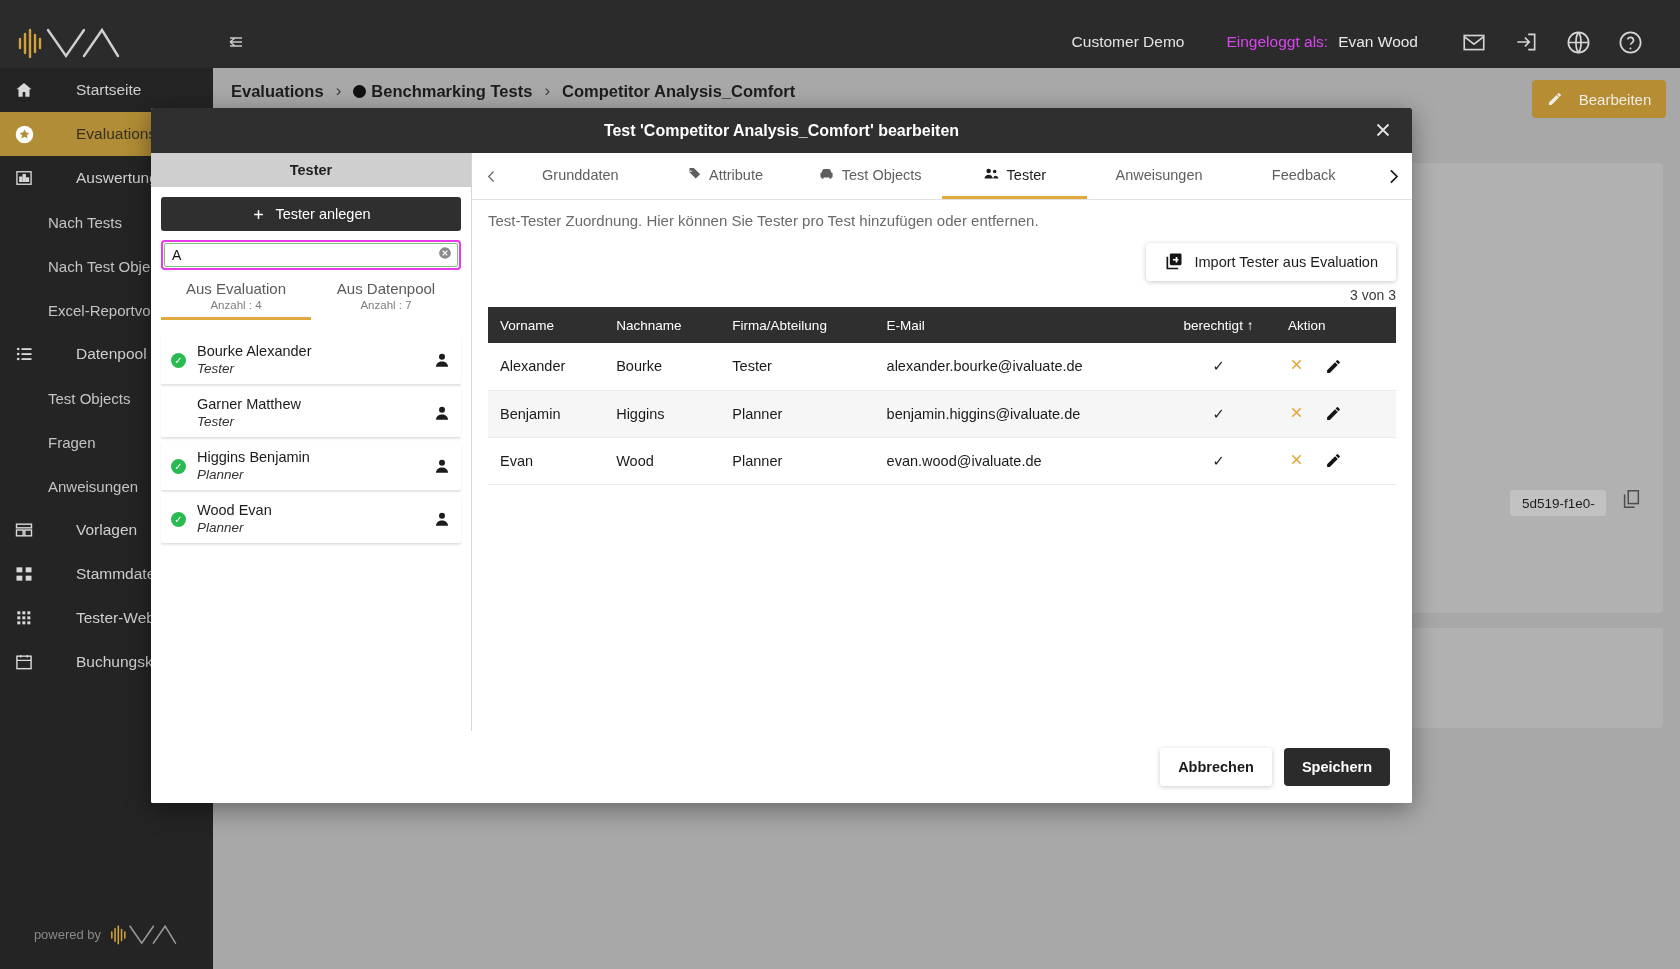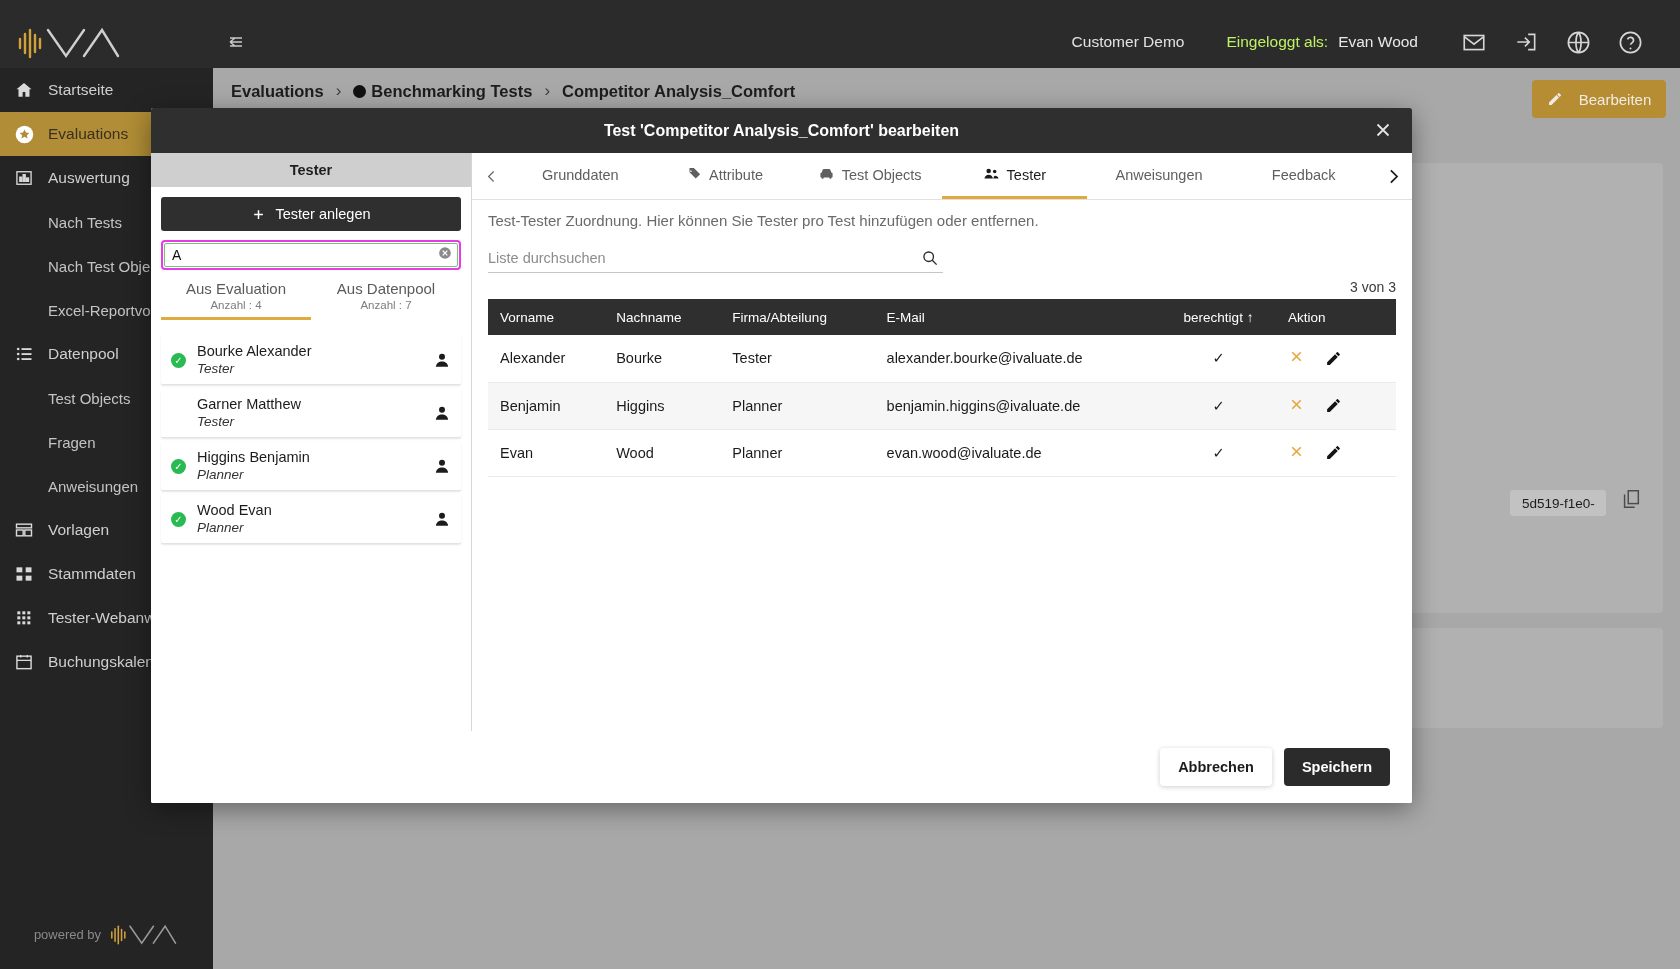--- a/index.html
+++ b/index.html
@@ -16,32 +16,32 @@
     position: absolute; left: 0; top: 0; width: 1680px; height: 84px;
     background: #2b2b2b; display: flex; align-items: center;
   }
   .logo-wrap { width: 213px; height: 68px; display: flex; align-items: center; padding-left: 14px; }
   .collapse-btn { margin-left: 8px; color: #c9c9c9; cursor: pointer; display:flex; align-items:center; }
   .topbar-right {
     margin-left: auto; display: flex; align-items: center; gap: 0px;
     padding-right: 24px; color: #d8d8d8; font-size: 15.5px;
   }
   .customer-name { margin-right: 42px; color: #e3e3e3; }
-  .logged-label { color: #bef264; margin-right: 10px; }
+  .logged-label { color: #d946ef; margin-right: 10px; }
   .logged-user { color: #e8e8e8; margin-right: 30px; }
   .tb-icon { width: 52px; height: 46px; display: flex; align-items: center; justify-content: center; cursor: pointer; color: #d6d6d6; }
 
   
   .sidebar {
     position: absolute; left: 0; top: 68px; width: 213px; height: 901px;
     background: #242424; overflow: hidden;
   }
   .nav-item {
     display: flex; align-items: center; height: 44px; padding-left: 14px;
-    color: #cfcfcf; font-size: 15.5px; cursor: pointer; white-space: nowrap;
+    color: #cfcfcf; font-size: 15.5px; cursor: pointer; white-space: nowrap; gap: 28px;
   }
   .nav-item .nico { width: 34px; display: flex; align-items: center; color: #d9d9d9; flex: 0 0 34px; }
   .nav-item.active { background: #b08d36; color: #3a3020; }
   .nav-item.active .nico { color: #fff; }
   .nav-item.sub { padding-left: 48px; font-size: 15px; color: #c4c4c4; }
   .powered {
     position: absolute; left: 0; bottom: 22px; width: 213px;
     display: flex; align-items: center; justify-content: center; gap: 6px;
     color: #8a8a8a; font-size: 13px;
   }
@@ -543,29 +543,30 @@
           <span class="tab-arrow right">
             <svg width="21" height="21" viewBox="0 0 24 24" fill="none" stroke="#1c1c1c" stroke-width="2">
                 <path d="M9 5l7 7-7 7"></path>
               </svg>
           </span>
         </div>
 
         <div class="rp-desc">Test-Tester Zuordnung. Hier können Sie Tester pro Test hinzufügen oder entfernen.</div>
 
         <div class="rp-controls">
-          <div class="list-search">
-            <input placeholder="Liste durchsuchen" style="">
-            <span class="ls-icon">
-              <svg width="19" height="19" viewBox="0 0 24 24" fill="none" stroke="#2b2b2b" stroke-width="1.7">
-                  <circle cx="11" cy="11" r="6"></circle>
-                  <path d="M15.6 15.6L21 21"></path>
+          <button class="import-btn">
+            <span>
+              <svg width="20" height="20" viewBox="0 0 24 24" fill="#141414">
+                  <rect x="7" y="3" width="14" height="14" rx="1.6"></rect>
+                  <path d="M15 7.2v6.6M10.7 10.5h6.6" stroke="#fff" stroke-width="2"></path>
+                  <path d="M4 7v14h13" fill="none" stroke="#141414" stroke-width="2"></path>
                 </svg>
             </span>
-          </div>
+            <span>Import Tester aus Evaluation</span>
+          </button>
         </div>
 
         <div class="count-line">3 von 3</div>
 
         <div class="table-wrap">
           <table class="tt">
             <thead>
               <tr>
                 <th>Vorname</th>
                 <th>Nachname</th>

